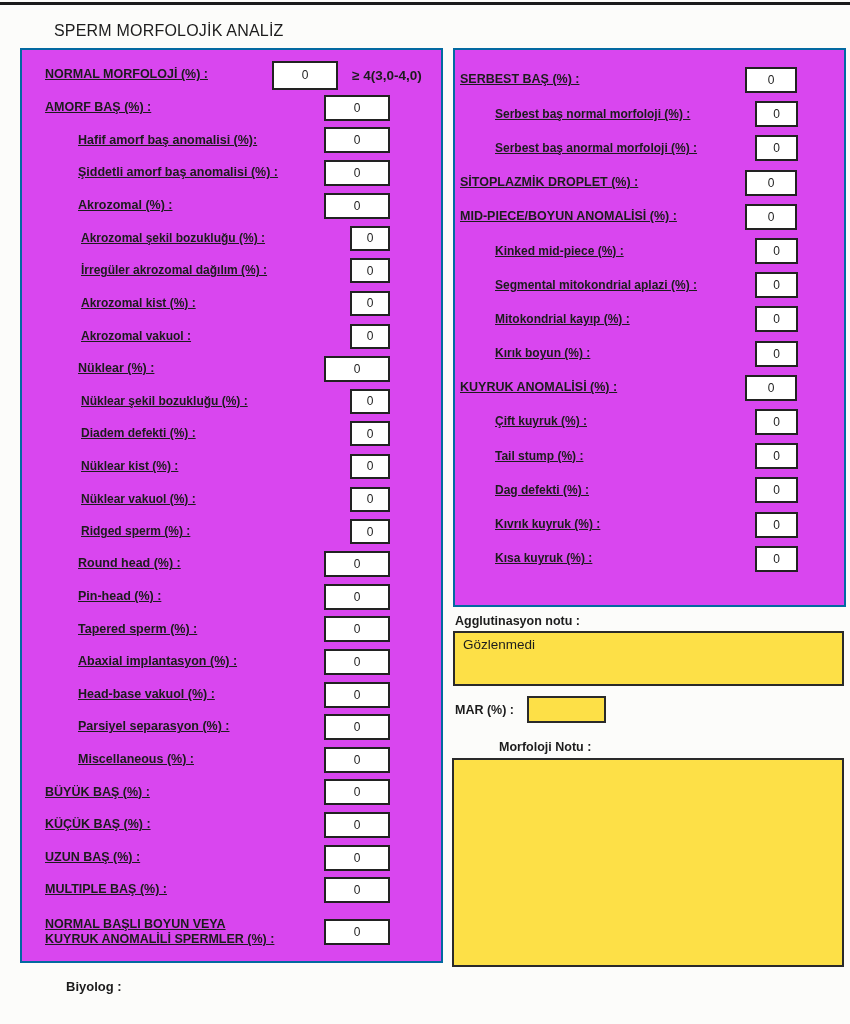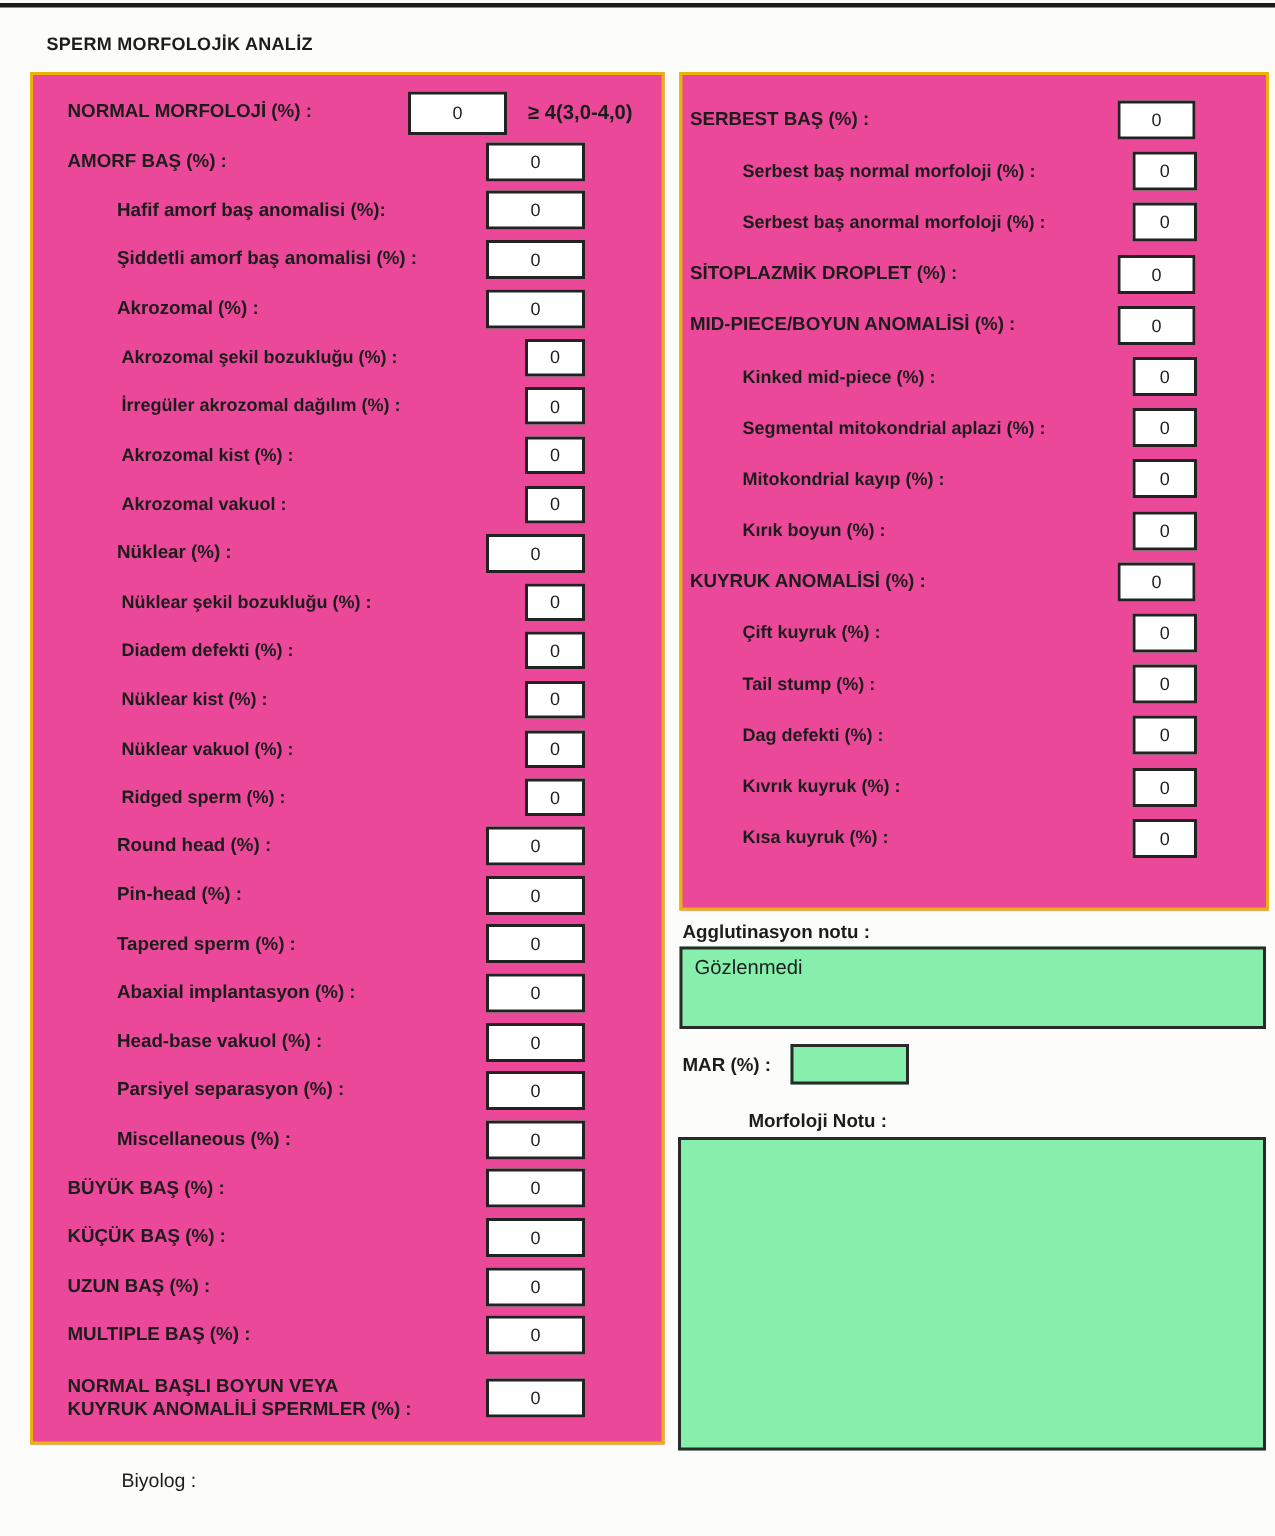--- a/index.html
+++ b/index.html
@@ -10,26 +10,27 @@
     background: #fcfcfa;
     font-family: "Liberation Sans", sans-serif;
     color: #1c1c1c;
     overflow: hidden;
   }
   .top-rule {
     position: absolute; left: 0; top: 2px; width: 850px; height: 3px;
     background: #1a1a1a;
   }
   .page-title {
-    position: absolute; left: 31px; top: 22px;
-    font-size: 12px; font-weight: bold; letter-spacing: 0.2px;
+    position: absolute; left: 54px; top: 22px;
+    font-size: 16px; font-weight: normal; letter-spacing: 0.2px;
   }
   .panel {
-    position: absolute; background: #ec4899;
-    border: 2px solid #eab308;
+    position: absolute; background: #d946ef;
+    border: 2px solid #0369a1;
+    text-decoration: underline;
   }
   .panel.left { left: 20px; top: 48px; width: 423px; height: 915px; padding-top: 9px; }
   .panel.right { left: 453px; top: 48px; width: 393px; height: 559px; padding-top: 13px; }
 
   .row { position: relative; display: flex; align-items: center; }
   .left .row { height: 32.6px; }
   .right .row { height: 34.2px; }
   .row.tall { height: 52px; }
 
   .lbl {
@@ -55,30 +56,30 @@
   .right .lvl1 .vbox { right: 46px; width: 43px; }
 
   .extra {
     position: absolute; left: 330px; top: 50%; transform: translateY(-50%);
     font-size: 13.5px; font-weight: bold; white-space: nowrap;
   }
   .extra:empty { display: none; }
 
   .note-label { position: absolute; font-size: 12.5px; font-weight: bold; }
   .note-box {
-    position: absolute; border: 2px solid #2a2a2a; background: #86efac;
+    position: absolute; border: 2px solid #2a2a2a; background: #fde047;
     font-size: 13.5px; font-weight: 400; padding: 4px 8px;
   }
   #agg-label { left: 455px; top: 614px; }
   #agg-box { left: 453px; top: 631px; width: 391px; height: 55px; }
   #mar-label { left: 455px; top: 703px; }
   #mar-box { left: 527px; top: 696px; width: 79px; height: 27px; }
   #morf-label { left: 455px; top: 740px; margin-left: 44px; }
   #morf-box { left: 452px; top: 758px; width: 392px; height: 209px; }
-  .footer-label { position: absolute; left: 66px; top: 979px; font-size: 13px; font-weight: normal; margin-left: 15px; }
+  .footer-label { position: absolute; left: 66px; top: 979px; font-size: 13px; font-weight: bold; }
 </style>
 </head>
 <body>
 
 <div class="top-rule"></div>
 
 <h1 class="page-title">SPERM MORFOLOJİK ANALİZ</h1>
 
 <section class="panel left">
   <div class="rows">

